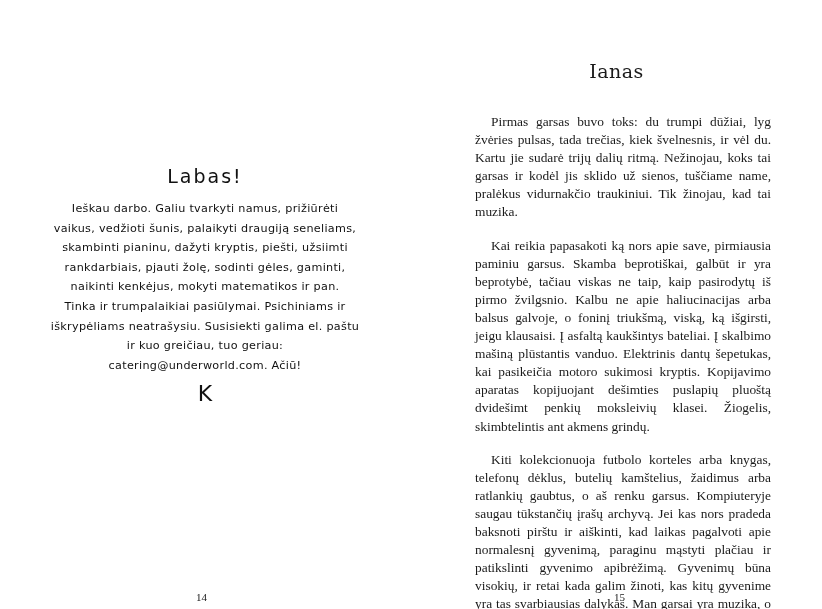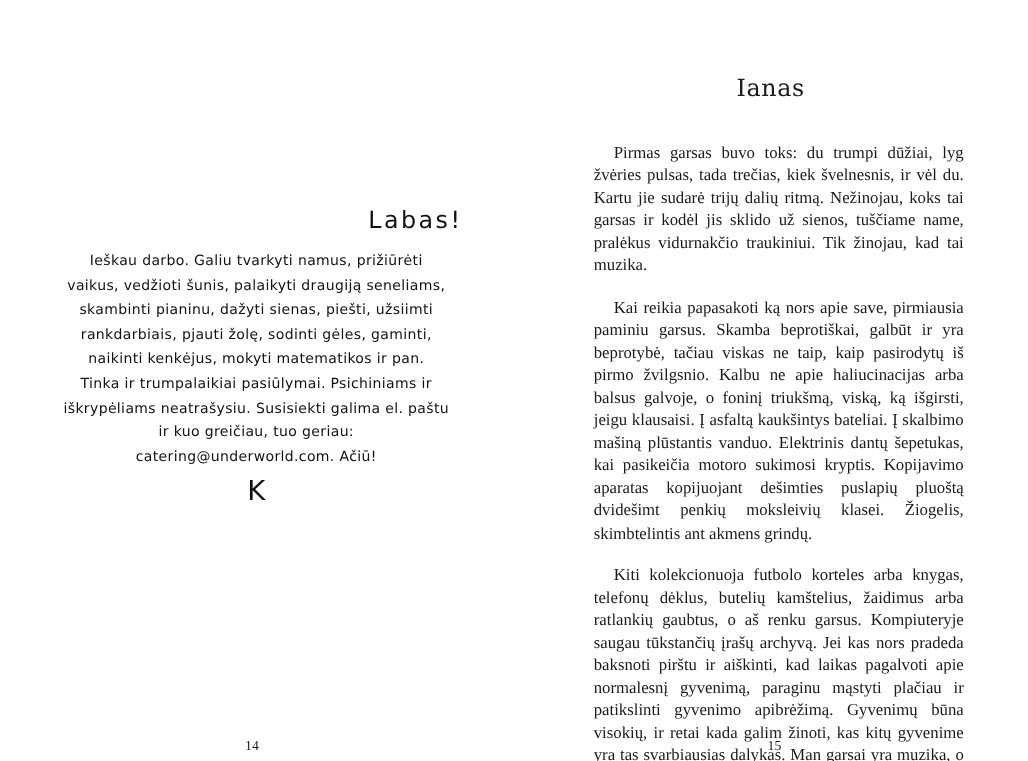--- a/index.html
+++ b/index.html
@@ -7,21 +7,21 @@
   .page { position: absolute; top: 0; height: 609px; }
   .page-left { left: 0; width: 411px; }
   .page-right { left: 411px; width: 411px; }
 
   .note {
     position: absolute; left: 40px; width: 330px; top: 165px;
     text-align: center;
     font-family: "DejaVu Sans", sans-serif;
     color: #111;
   }
-  .note-title { font-size: 19px; letter-spacing: 2px; margin: 0 0 12px 0; font-weight: normal; text-align: right; }
+  .note-title { font-size: 19px; letter-spacing: 2px; margin: 0 0 12px 0; font-weight: normal; }
   .note-line { font-size: 11.2px; line-height: 19.6px; letter-spacing: 0.3px; white-space: nowrap; }
   .note-sig { font-size: 22px; margin-top: 6px; font-family: "DejaVu Sans", sans-serif; }
 
   .chapter-title {
     position: absolute; left: 0; width: 411px; top: 60px; margin: 0;
     text-align: center; font-family: "DejaVu Serif", serif; font-weight: normal;
     font-size: 19px; letter-spacing: 0.5px;
   }
   .body-text {
     position: absolute; left: 49px; width: 326px; top: 98px;
@@ -37,21 +37,21 @@
   .pn-right { left: 203px; }
 </style>
 </head>
 <body>
 
 <div class="page page-left">
   <div class="note">
     <h2 class="note-title">Labas!</h2>
     <div class="note-line">Ieškau darbo. Galiu tvarkyti namus, prižiūrėti</div>
     <div class="note-line">vaikus, vedžioti šunis, palaikyti draugiją seneliams,</div>
-    <div class="note-line">skambinti pianinu, dažyti sienas, piešti, užsiimti</div>
+    <div class="note-line">skambinti pianinu, dažyti kryptis, piešti, užsiimti</div>
     <div class="note-line">rankdarbiais, pjauti žolę, sodinti gėles, gaminti,</div>
     <div class="note-line">naikinti kenkėjus, mokyti matematikos ir pan.</div>
     <div class="note-line">Tinka ir trumpalaikiai pasiūlymai. Psichiniams ir</div>
     <div class="note-line">iškrypėliams neatrašysiu. Susisiekti galima el. paštu</div>
     <div class="note-line">ir kuo greičiau, tuo geriau:</div>
     <div class="note-line">catering@underworld.com. Ačiū!</div>
     <div class="note-sig">K</div>
   </div>
   <div class="page-number pn-left">14</div>
 </div>

